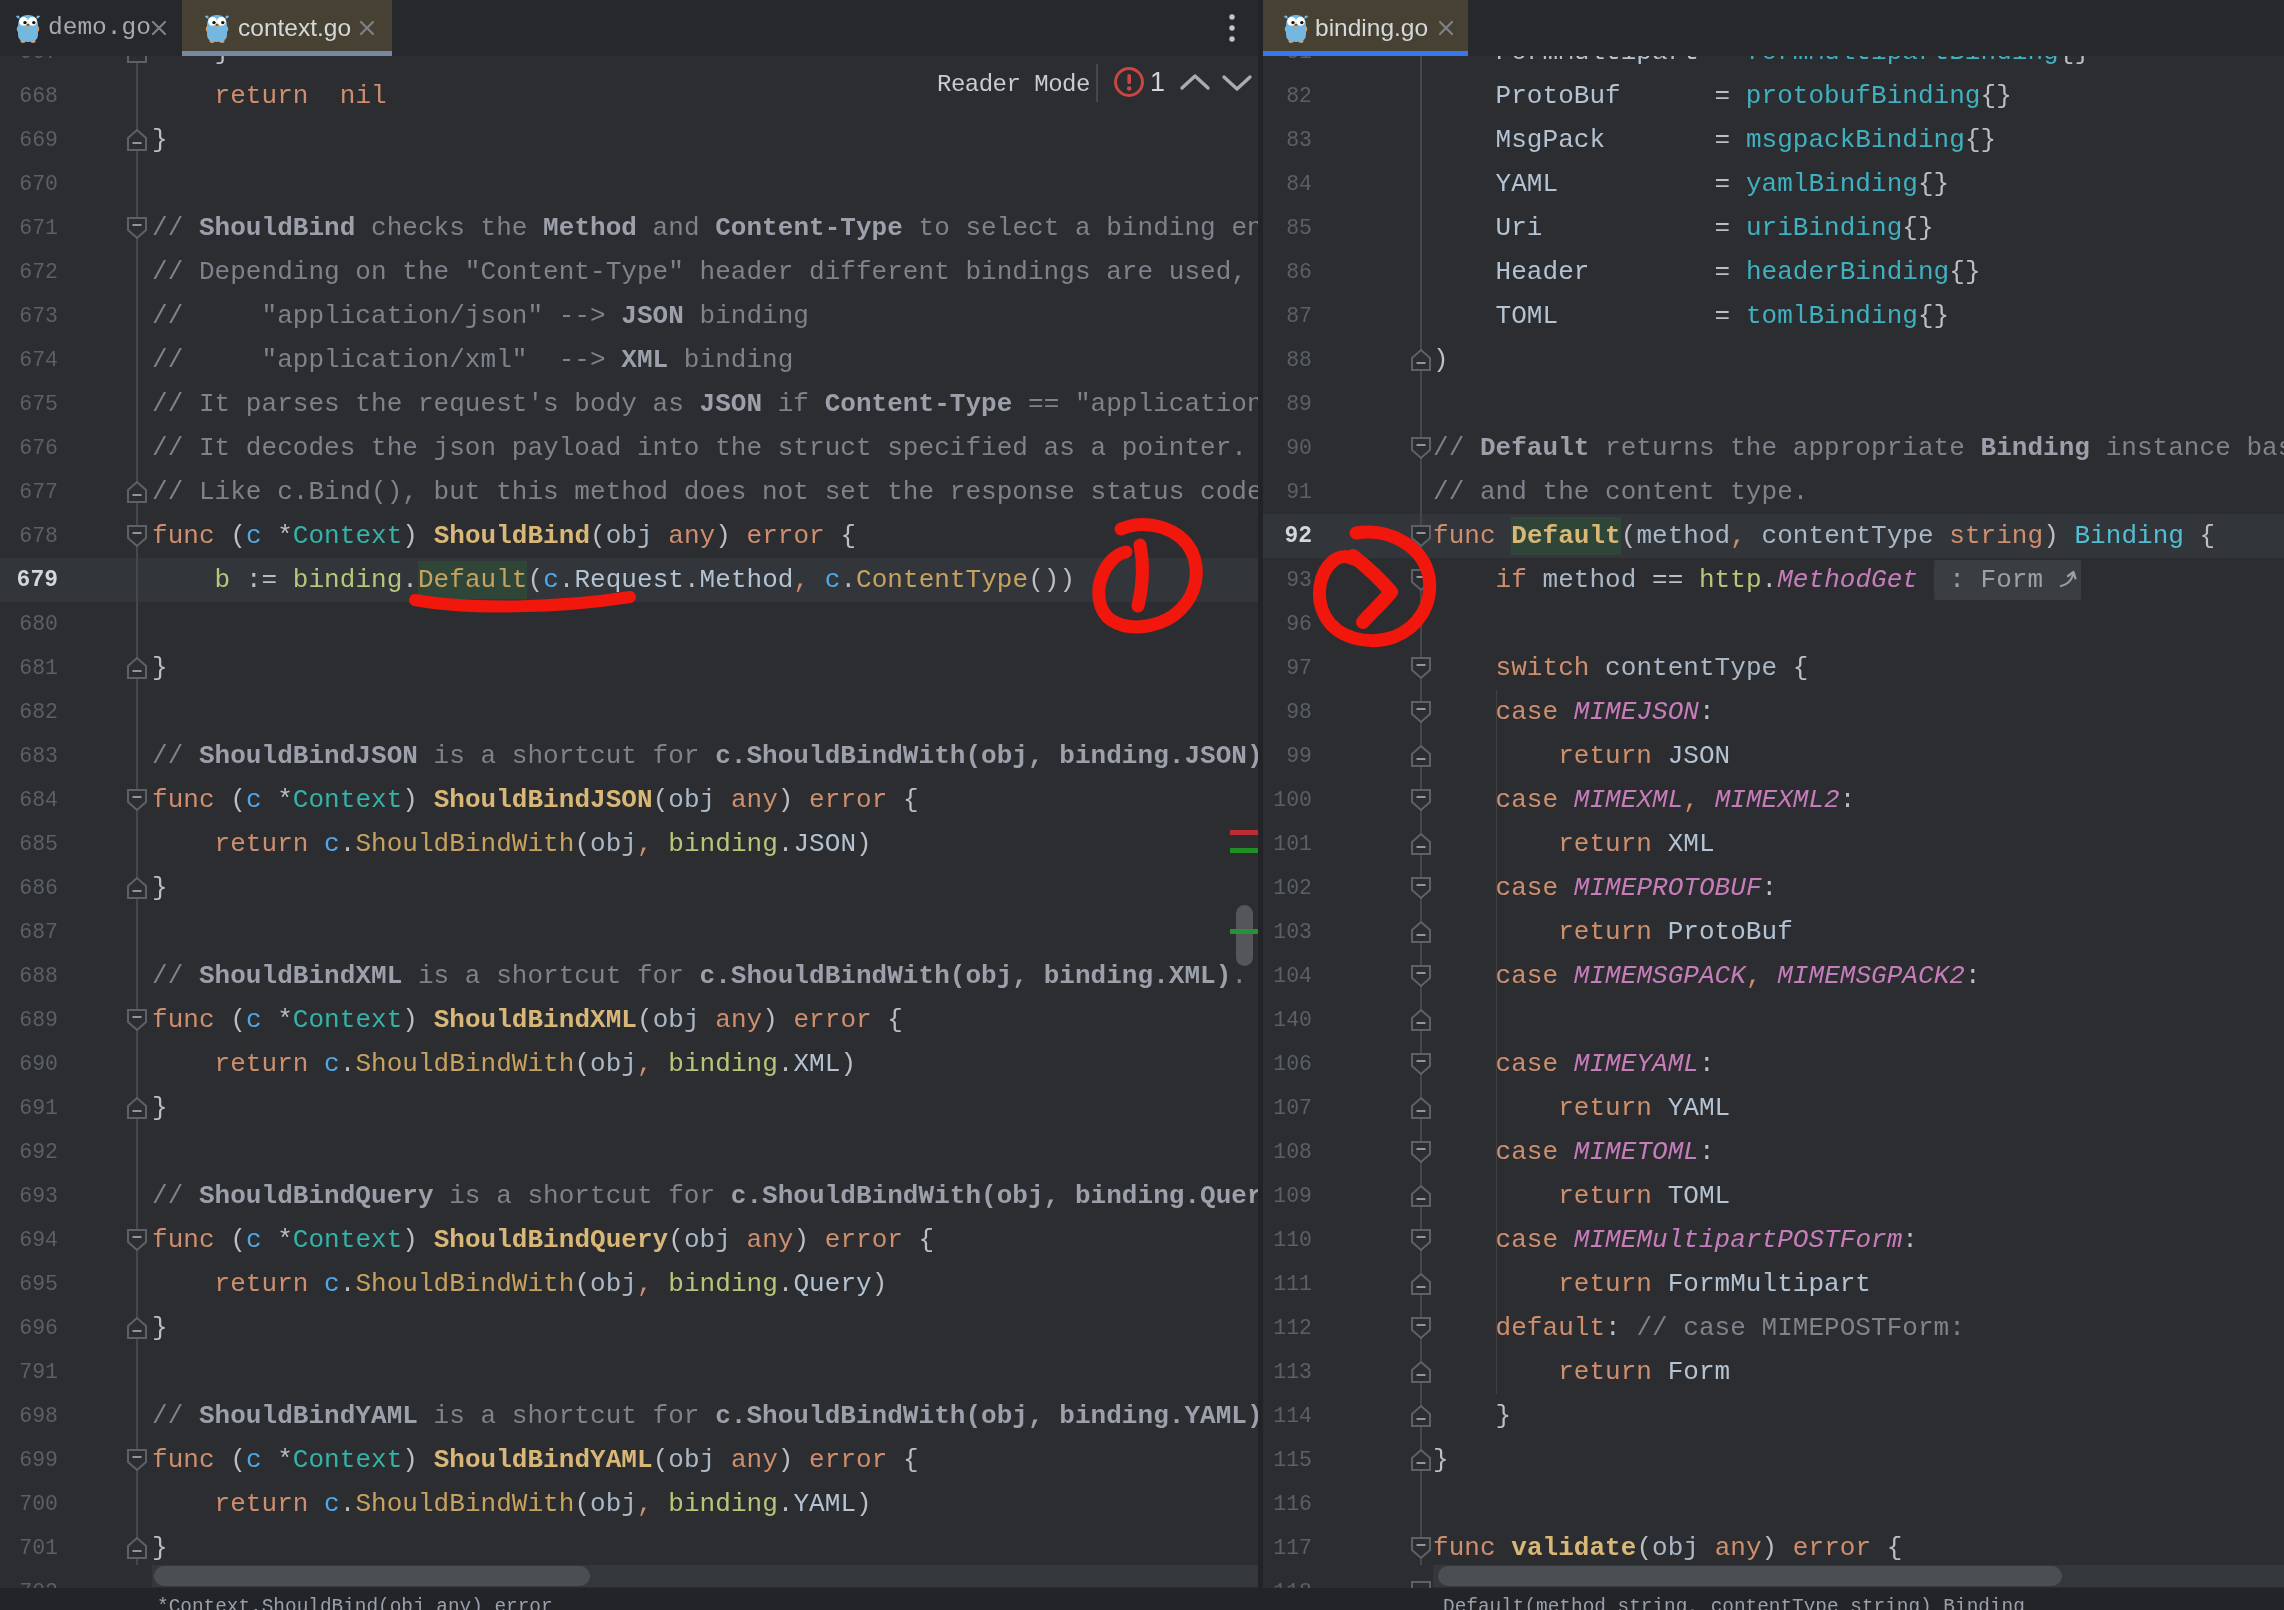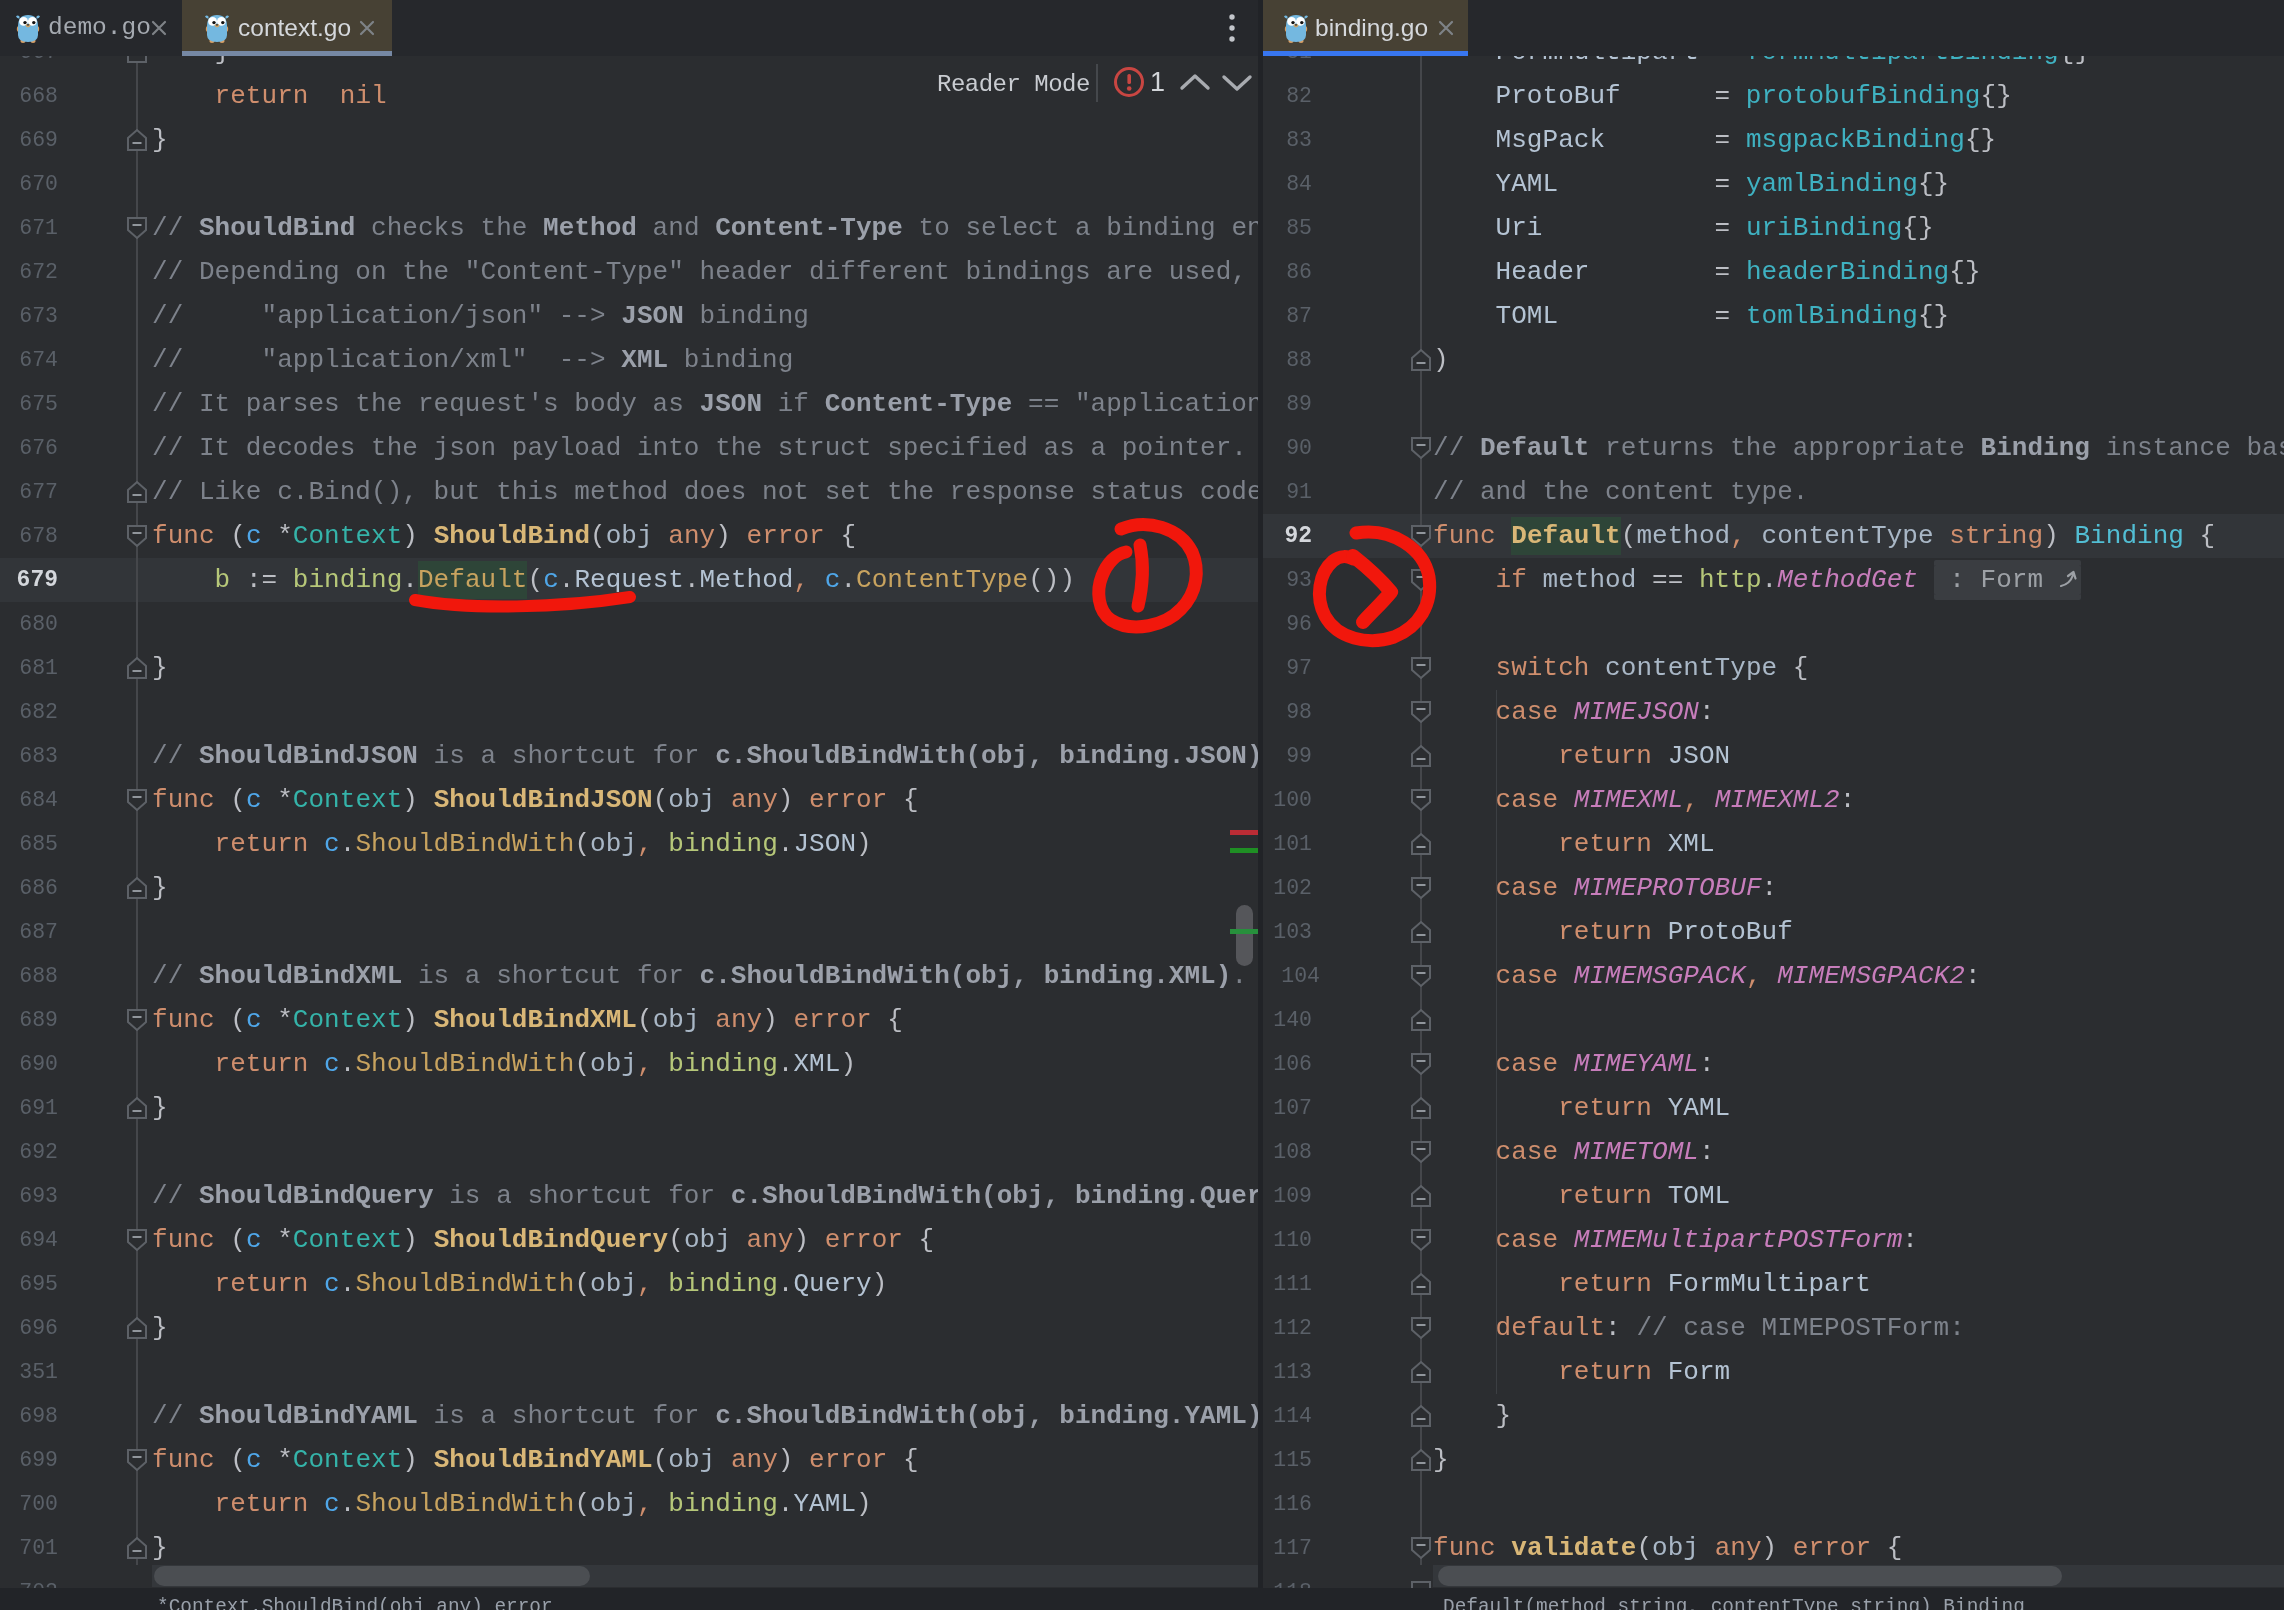--- a/index.html
+++ b/index.html
@@ -60,21 +60,21 @@
 <div class="num" style="top:854px;left:0;width:58px">687</div>
 <div class="num" style="top:898px;left:0;width:58px">688</div>
 <div class="num" style="top:942px;left:0;width:58px">689</div>
 <div class="num" style="top:986px;left:0;width:58px">690</div>
 <div class="num" style="top:1030px;left:0;width:58px">691</div>
 <div class="num" style="top:1074px;left:0;width:58px">692</div>
 <div class="num" style="top:1118px;left:0;width:58px">693</div>
 <div class="num" style="top:1162px;left:0;width:58px">694</div>
 <div class="num" style="top:1206px;left:0;width:58px">695</div>
 <div class="num" style="top:1250px;left:0;width:58px">696</div>
-<div class="num" style="top:1294px;left:0;width:58px">351</div>
+<div class="num" style="top:1294px;left:0;width:58px">791</div>
 <div class="num" style="top:1338px;left:0;width:58px">698</div>
 <div class="num" style="top:1382px;left:0;width:58px">699</div>
 <div class="num" style="top:1426px;left:0;width:58px">700</div>
 <div class="num" style="top:1470px;left:0;width:58px">701</div>
 <div class="num" style="top:1514px;left:0;width:58px">702</div>
 <svg style="position:absolute;left:0;top:0" width="170" height="1532" viewBox="0 0 170 1532">
           <path d="M128,6 h18 v-12 l-9,-8 l-9,8 z" fill="#2b2d30" stroke="#5d6167" stroke-width="2"></path>
           <line x1="132.5" y1="-1" x2="141.5" y2="-1" stroke="#91969c" stroke-width="2"></line>
           <path d="M128,94 h18 v-12 l-9,-8 l-9,8 z" fill="#2b2d30" stroke="#5d6167" stroke-width="2"></path>
           <line x1="132.5" y1="87" x2="141.5" y2="87" stroke="#91969c" stroke-width="2"></line>
@@ -170,21 +170,21 @@
 <div class="num cur" style="top:458px;left:0;width:49px">92</div>
 <div class="num" style="top:502px;left:0;width:49px">93</div>
 <div class="num" style="top:546px;left:0;width:49px">96</div>
 <div class="num" style="top:590px;left:0;width:49px">97</div>
 <div class="num" style="top:634px;left:0;width:49px">98</div>
 <div class="num" style="top:678px;left:0;width:49px">99</div>
 <div class="num" style="top:722px;left:0;width:49px">100</div>
 <div class="num" style="top:766px;left:0;width:49px">101</div>
 <div class="num" style="top:810px;left:0;width:49px">102</div>
 <div class="num" style="top:854px;left:0;width:49px">103</div>
-<div class="num" style="top:898px;left:8px;width:49px">104</div>
+<div class="num" style="top:898px;left:0;width:49px">104</div>
 <div class="num" style="top:942px;left:0;width:49px">140</div>
 <div class="num" style="top:986px;left:0;width:49px">106</div>
 <div class="num" style="top:1030px;left:0;width:49px">107</div>
 <div class="num" style="top:1074px;left:0;width:49px">108</div>
 <div class="num" style="top:1118px;left:0;width:49px">109</div>
 <div class="num" style="top:1162px;left:0;width:49px">110</div>
 <div class="num" style="top:1206px;left:0;width:49px">111</div>
 <div class="num" style="top:1250px;left:0;width:49px">112</div>
 <div class="num" style="top:1294px;left:0;width:49px">113</div>
 <div class="num" style="top:1338px;left:0;width:49px">114</div>

